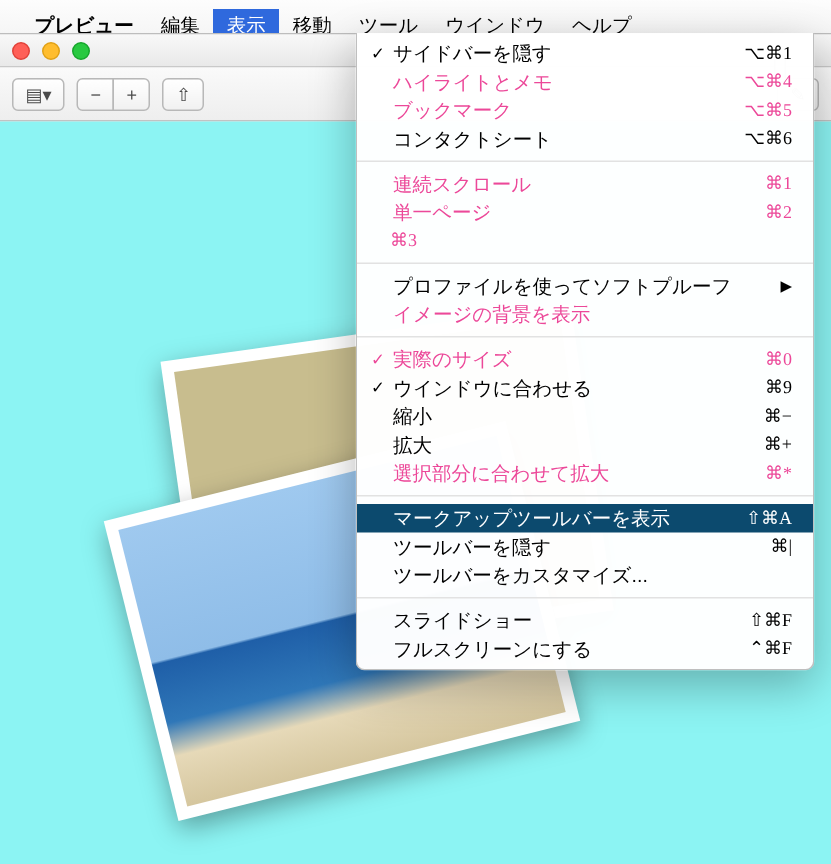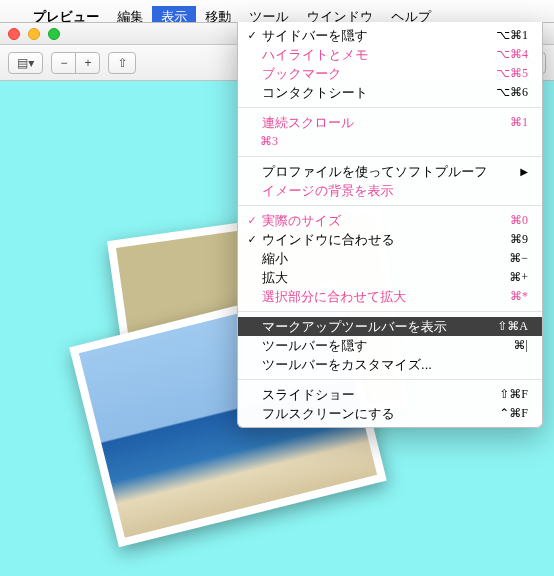--- a/index.html
+++ b/index.html
@@ -1,17 +1,17 @@
 <!DOCTYPE html>
 <html><head>
 <meta charset="utf-8">
 <style>
 *{margin:0;padding:0;box-sizing:border-box;font-family:-apple-system,"Hiragino Kaku Gothic ProN","Helvetica Neue",sans-serif;-webkit-font-smoothing:antialiased}
 body{width:554px;height:576px;background:#fff;overflow:hidden;position:relative}
-.menubar{height:34px;background:linear-gradient(#fdfdfd,#f2f2f2);border-bottom:1px solid #c9c9c9;display:flex;align-items:center;padding-left:10px;font-size:13px;color:#000}
+.menubar{height:34px;background:linear-gradient(#fdfdfd,#f2f2f2);border-bottom:1px solid #c9c9c9;display:flex;align-items:center;font-size:13px;color:#000}
 .apple{font-size:14px;margin-right:14px}
 .menubar .mi{padding:0 9px;height:22px;display:flex;align-items:center}
 .menubar .mi.bold{font-weight:600}
 .menubar .mi.open{background:#2f69dd;color:#fff}
 .win{position:absolute;left:0;top:22px;width:554px;height:554px;background:#f6f6f6;border-top:1px solid #bdbdbd}
 .titlebar{height:22px;background:linear-gradient(#f8f8f8,#e9e9e9);border-bottom:1px solid #c9c9c9;display:flex;align-items:center;padding-left:8px}
 .tl{width:12px;height:12px;border-radius:50%;margin-right:8px}
 .tl.r{background:#ff5f57;border:1px solid #e14239}
 .tl.y{background:#ffbd2e;border:1px solid #e1a116}
 .tl.g{background:#28c940;border:1px solid #17a62c}
@@ -25,21 +25,21 @@
 .photo{position:absolute;background:#fff;padding:8px;box-shadow:0 6px 18px rgba(0,0,0,.35)}
 .photo .img{width:260px;height:190px}
 .p1{top:140px;left:120px;transform:rotate(-8deg)}
 .p1 .img{background:#c8bd8e}
 .p2{top:230px;left:90px;transform:rotate(-14deg)}
 .p2 .img{background:linear-gradient(#9fc9ef 0%,#8fbde8 48%,#1f5fa8 49%,#2f77b8 70%,#e6d9b8 82%,#d5c69e 100%)}
 .tshadow{position:absolute;right:30px;top:14px;width:8px;height:18px;border:1px solid #888;border-radius:2px;background:#fff}
 .menu{position:absolute;left:237px;top:22px;width:306px;background:rgba(255,255,255,.98);border:1px solid #bfbfbf;border-top:none;border-radius:0 0 6px 6px;box-shadow:0 10px 30px rgba(0,0,0,.28);padding:4px 0;font-size:13px}
 .row{display:flex;align-items:center;height:19px;padding:0 14px 0 6px;color:#000}
 .row.dis{color:#ec4899}
-.row.sel{background:#404040;color:#fff}
+.row.sel{background:#0c4a6e;color:#fff}
 .ck{width:16px;text-align:center;font-size:11px}
 .lbl{flex:1;padding-left:2px;white-space:nowrap}
 .sc{font-size:12px;letter-spacing:0;font-family:-apple-system}
 .arr{font-size:10px}
 .sep{height:1px;background:#e2e2e2;margin:5px 0}
 </style>
 </head>
 <body>
 
 <div class="menubar">
@@ -112,20 +112,25 @@
       <span class="sc">⌥⌘6</span>
     </div>
     <div class="sep"></div>
     <div class="row dis">
       <span class="ck"></span>
       <span class="lbl">連続スクロール</span>
       <span class="sc">⌘1</span>
     </div>
     <div class="row dis">
       <span class="ck"></span>
+      <span class="lbl">単一ページ</span>
+      <span class="sc">⌘2</span>
+    </div>
+    <div class="row dis">
+      <span class="ck"></span>
       <span class="sc">⌘3</span>
     </div>
     <div class="sep"></div>
     <div class="row">
       <span class="ck"></span>
       <span class="lbl">プロファイルを使ってソフトプルーフ</span>
       <span class="arr">▶</span>
     </div>
     <div class="row dis">
       <span class="ck"></span>

